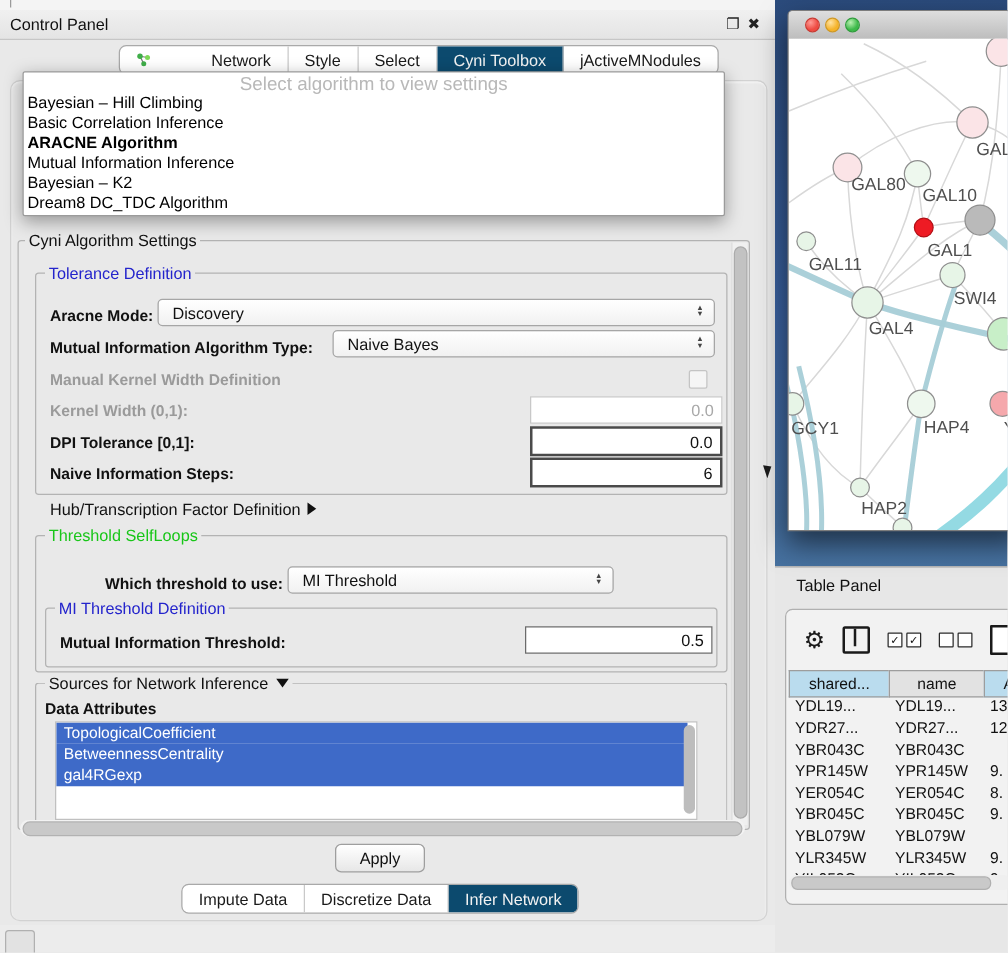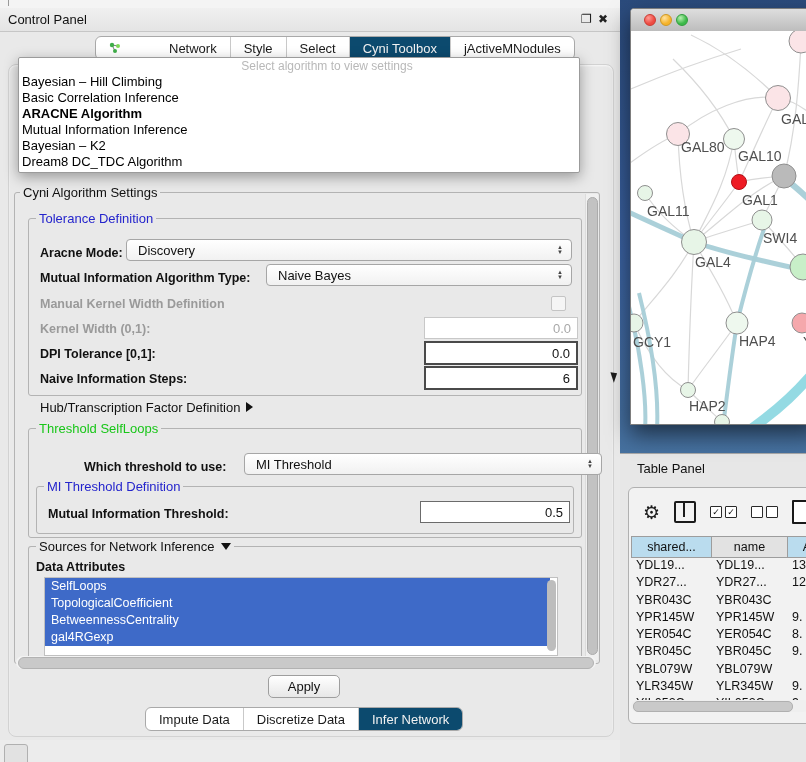--- a/index.html
+++ b/index.html
@@ -29,21 +29,21 @@
   .tabbar .tab{display:flex;align-items:center;padding:0 13px;border-right:1px solid #c9c9c9;white-space:nowrap;gap:42px;}
   .tabbar .tab:last-child{border-right:none;}
   .tabbar .tab.sel{background:#0c4a6e;color:#f2f2f2;}
   #top-tabs{left:95px;top:28px;}
   #bottom-tabs{left:145px;top:699px;}
   .net-ico{width:13px;height:12px;margin-right:5px;}
 
   
   #algo-popup{left:18px;top:49px;width:560px;height:114px;background:#fff;border:1px solid #9b9b9b;
        border-radius:2px;box-shadow:0 4px 14px rgba(0,0,0,.35);z-index:30;}
-  #algo-placeholder{position:absolute;left:0;top:1px;width:100%;text-align:center;font-size:12px;color:#b8b8b8;margin-left:28px;}
+  #algo-placeholder{position:absolute;left:0;top:1px;width:100%;text-align:center;font-size:15px;color:#b8b8b8;}
   .algo-item{position:absolute;left:3px;font-size:13px;color:#000;white-space:nowrap;}
   .algo-item.bold{font-weight:bold;}
 
   
   .group{position:absolute;border:1px solid #b3b3b3;border-radius:3px;}
   .gtitle{position:absolute;font-size:13px;background:#e9e9e9;padding:0 3px;white-space:nowrap;z-index:2;}
   .blue{color:#2424cc;} .green{color:#18c618;}
 
   .lbl{position:absolute;font-size:12.5px;font-weight:bold;color:#111;white-space:nowrap;}
   .lbl.dis{color:#9a9a9a;}
@@ -230,21 +230,21 @@
   </div>
 
   <span class="lbl plain" style="left:40px;top:392px;">
     <span>Hub/Transcription Factor Definition</span><span class="arrow-right"></span>
   </span>
 
   <div class="group" style="left:28px;top:420px;width:552px;height:108px;"></div>
   <span class="gtitle green" style="left:36px;top:413px;">Threshold SelfLoops</span>
 
   <span class="lbl" style="left:84px;top:452px;">Which threshold to use:</span>
-  <div class="combo" style="left:244px;top:445px;width:358px;text-align:center;">
+  <div class="combo" style="left:230px;top:445px;width:261px;text-align:center;">
     <span>MI Threshold</span>
     <span class="stepper">
         <span>▲</span>
         <span>▼</span>
       </span>
   </div>
 
   <div class="group" style="left:36px;top:478px;width:536px;height:46px;"></div>
   <span class="gtitle blue" style="left:44px;top:471px;">MI Threshold Definition</span>
 
@@ -253,21 +253,20 @@
     <span>0.5</span>
   </div>
 
   <div class="group" style="left:28px;top:538px;width:552px;height:114px;border-bottom:none;"></div>
   <span class="gtitle" style="left:36px;top:531px;color:#111;">
     <span>Sources for Network Inference</span><span class="arrow-down"></span>
   </span>
   <span class="lbl" style="left:36px;top:552px;">Data Attributes</span>
 
   <div class="abs" id="attr-list">
-    <div class="attr-item">SelfLoops</div>
     <div class="attr-item">TopologicalCoefficient</div>
     <div class="attr-item">BetweennessCentrality</div>
     <div class="attr-item">gal4RGexp</div>
     <span id="attr-scroll"></span>
   </div>
 
   <div class="abs" id="hscroll">
       <span class="thumb"></span>
     </div>
 

